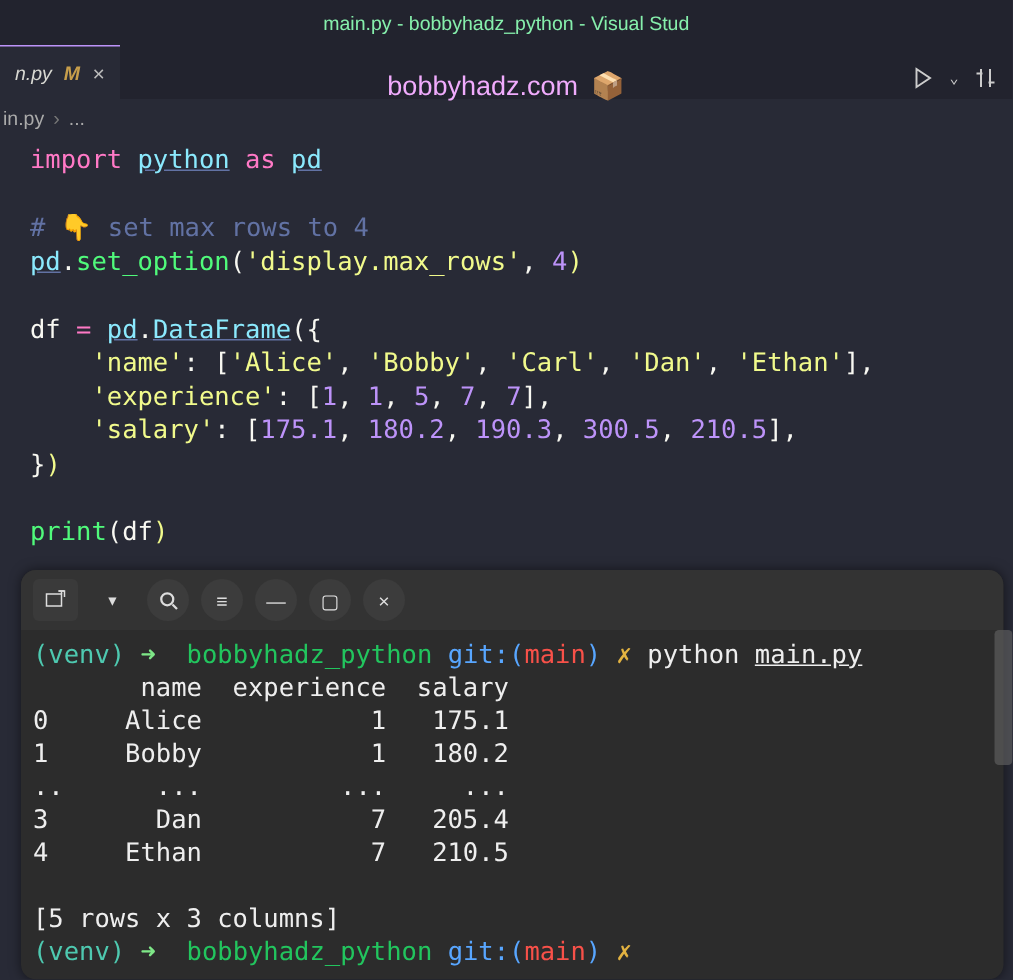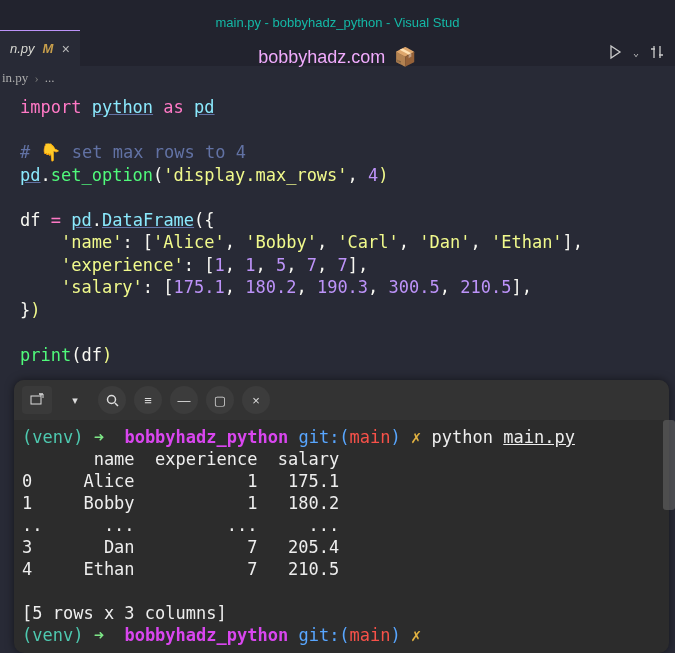--- a/index.html
+++ b/index.html
@@ -9,23 +9,23 @@
     background: #282a36;
     font-family: 'Menlo', 'Consolas', monospace;
     font-size: 14px;
     color: #f8f8f2;
     overflow: hidden;
     position: relative;
   }
   .titlebar {
     height: 30px;
     display: flex;
-    align-items: flex-end;
+    align-items: center;
     justify-content: center;
-    color: #14b8a6;
+    color: #86efac;
     font-family: sans-serif;
     font-size: 13px;
     background: #22232e;
   }
   .tabbar {
     height: 36px;
     display: flex;
     align-items: center;
     background: #22232e;
     font-style: italic;
@@ -65,21 +65,21 @@
     font-weight: 400;
     color: #f0abfc;
     pointer-events: none;
   }
   .watermark .cube { margin-left: 4px; }
   .breadcrumb {
     height: 24px;
     display: flex;
     align-items: center;
     padding-left: 2px;
-    font-family: Liberation Serif, serif;
+    font-family: Liberation Sans, sans-serif;
     font-size: 13px;
     color: #aaa;
     gap: 6px;
   }
   .breadcrumb .sep { color: #777; }
   .code {
     padding: 6px 8px 6px 20px;
     line-height: 22.5px;
     font-size: 17px;
     white-space: pre;
@@ -139,21 +139,21 @@
   .term-body {
     padding: 6px 8px;
     font-size: 17px;
     line-height: 22px;
     white-space: pre;
     font-family: 'Menlo', 'Consolas', monospace;
     color: #eee;
   }
   .t-teal { color: #4ec9b0; }
   .t-green { color: #7ee787; }
-  .t-cyan { color: #d946ef; font-weight: bold; }
+  .t-cyan { color: #22c55e; font-weight: normal; }
   .t-blue { color: #58a6ff; }
   .t-red { color: #f85149; }
   .t-yellow { color: #e3b341; font-weight: bold; }
   .t-ul { text-decoration: underline; }
   .scrollbar {
     position: absolute;
     right: 0;
     top: 420px;
     width: 12px;
     height: 90px;

